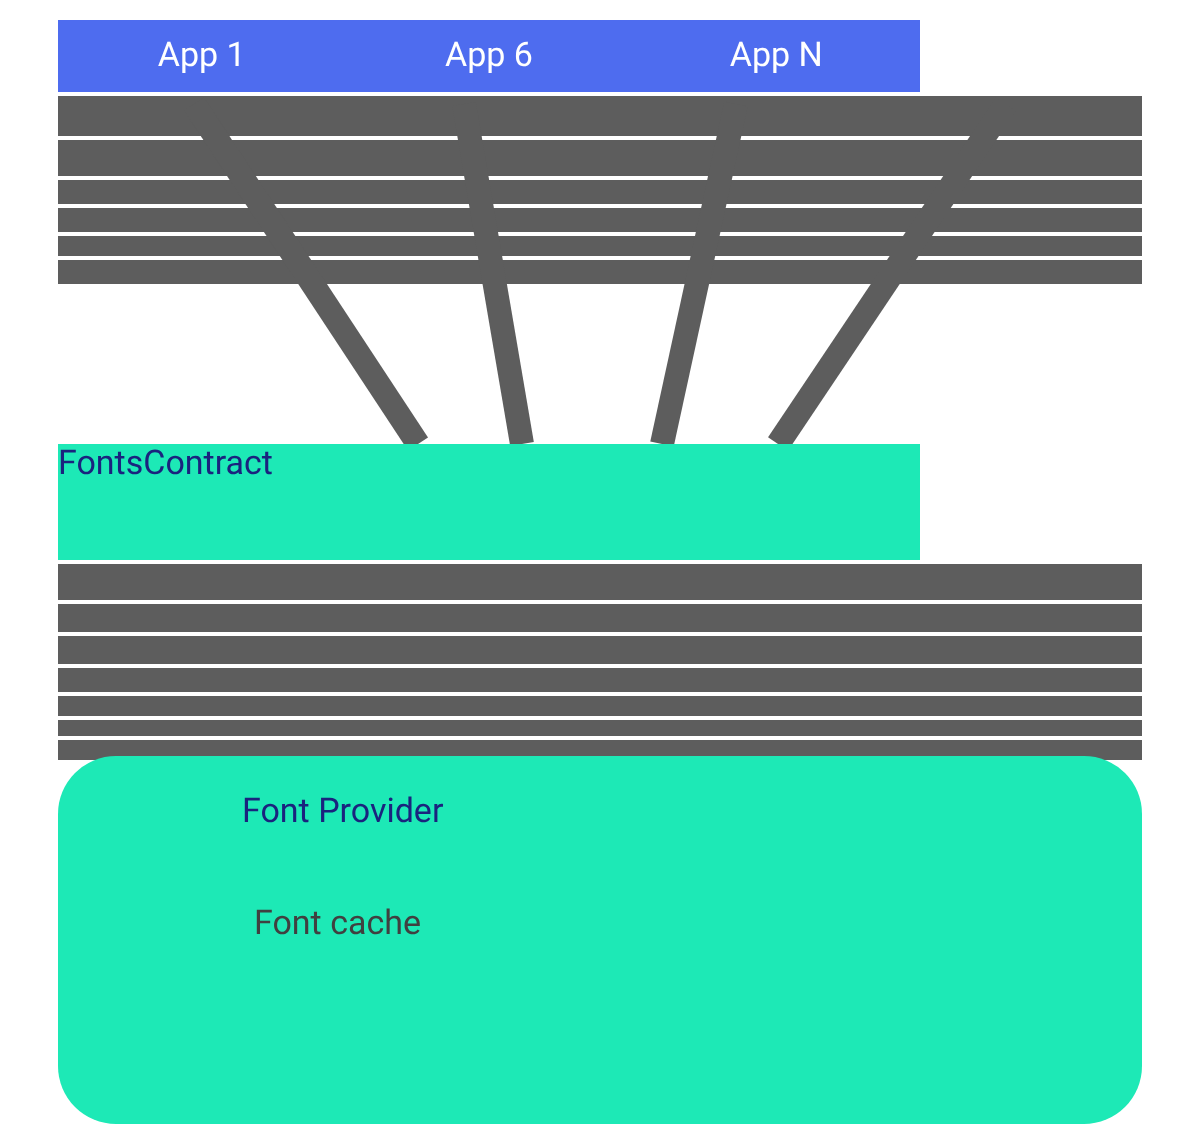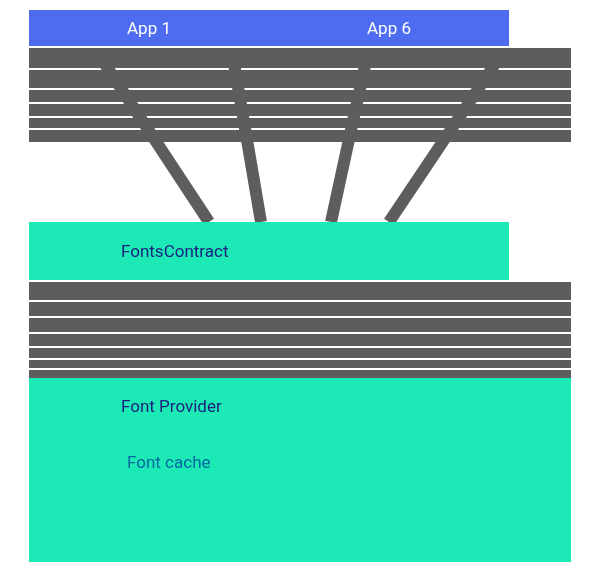--- a/index.html
+++ b/index.html
@@ -8,21 +8,21 @@
     width: 600px;
     height: 574px;
     background: #ffffff;
     font-family: "Roboto", "Helvetica Neue", Arial, sans-serif;
     position: relative;
     overflow: hidden;
   }
   .layer {
     position: absolute;
     left: 29px;
-    width: 480px;
+    width: 431px;
     box-sizing: border-box;
   }
   
   .apps-bar {
     top: 10px;
     height: 36px;
     background: #4e6cef;
     display: flex;
     align-items: center;
   }
@@ -46,63 +46,63 @@
     height: 94px;
   }
   .fc-top {
     position: absolute;
     top: 0; left: 0; right: 0;
     height: 58px;
     background: #1de9b6;
     color: #1a237e;
     font-size: 17px;
     display: flex;
-    align-items: center;
-    padding-left: 92px;
     box-sizing: border-box;
   }
   
   .provider-block {
     position: absolute;
     left: 29px;
     top: 378px;
     width: 542px;
     height: 184px;
     background: #1de9b6;
+    border-radius: 29px;
   }
   .provider-block .title {
     position: absolute;
     top: 18px;
     left: 92px;
     color: #1a237e;
     font-size: 17px;
   }
   .provider-block .subtitle {
     position: absolute;
     top: 74px;
     left: 98px;
-    color: #0369a1;
+    color: #404040;
     font-size: 17px;
   }
   
   .funnel {
     position: absolute;
     left: 29px;
     top: 44px;
     width: 542px;
     height: 200px;
     pointer-events: none;
   }
 </style>
 </head>
 <body>
 
 <div class="layer apps-bar">
   <div class="app">App 1</div>
   <div class="app">App 6</div>
+  <div class="app">App N</div>
 </div>
 
 <div class="stripe" style="left:29px;width:542px;top:46px;height:22px"></div>
 <div class="stripe" style="left:29px;width:542px;top:68px;height:20px"></div>
 <div class="stripe" style="left:29px;width:542px;top:88px;height:14px"></div>
 <div class="stripe" style="left:29px;width:542px;top:102px;height:14px"></div>
 <div class="stripe" style="left:29px;width:542px;top:116px;height:12px"></div>
 <div class="stripe" style="left:29px;width:542px;top:128px;height:12px"></div>
 
 <svg class="funnel" viewBox="0 0 542 200" preserveAspectRatio="none">

